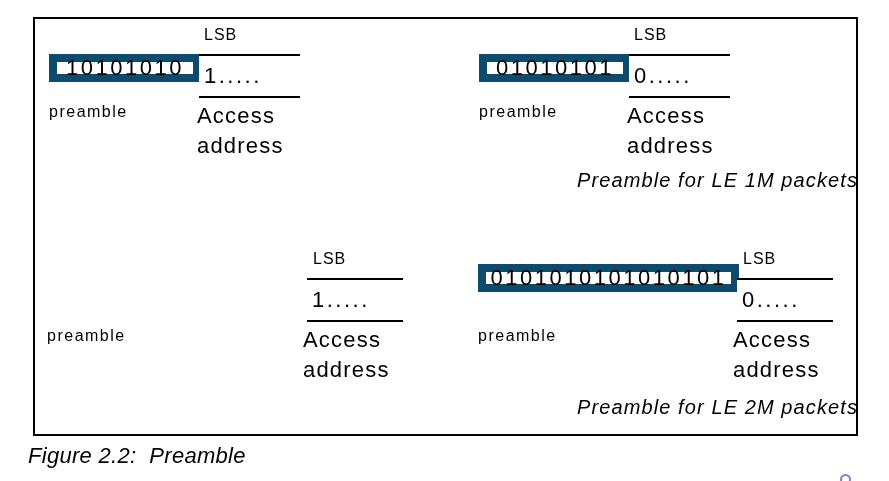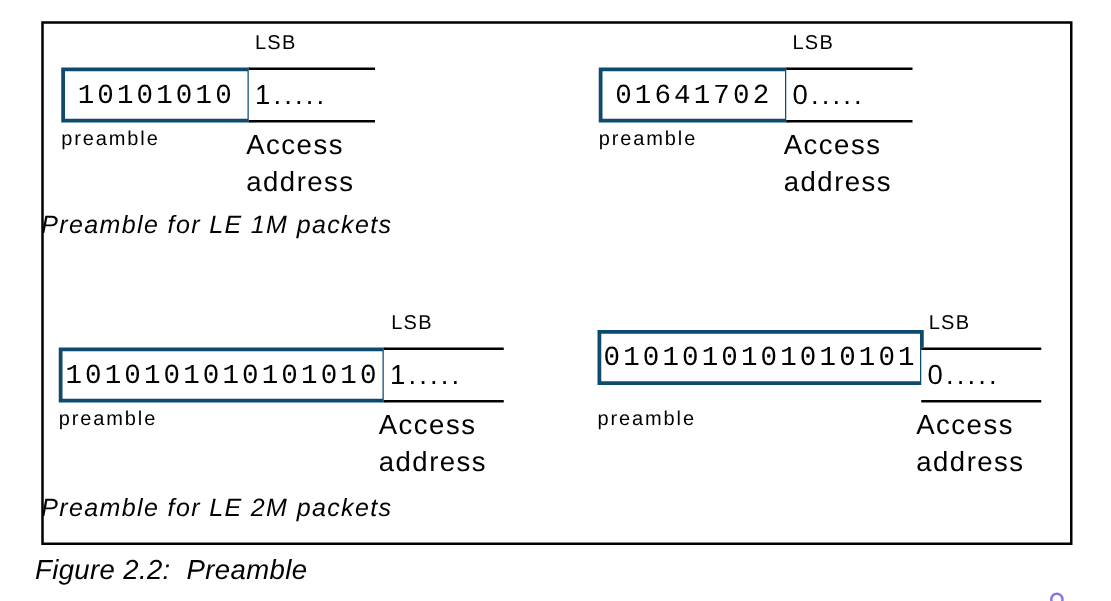--- a/index.html
+++ b/index.html
@@ -5,23 +5,23 @@
   html,body { margin:0; padding:0; background:#ffffff; }
   #page {
     position:relative; width:889px; height:481px; background:#ffffff;
     font-family:"Liberation Sans", sans-serif; color:#000000; overflow:hidden;
   }
   .frame {
     position:absolute; left:33px; top:17px; width:825px; height:419px;
     border:2px solid #000000; box-sizing:border-box; background:#ffffff;
   }
   .bitbox {
-    position:absolute; border:3px solid #0c4a6e; box-sizing:border-box;
+    position:absolute; border:8px solid #0c4a6e; box-sizing:border-box;
     display:flex; align-items:center; justify-content:center;
-    font-size:22px; letter-spacing:2.5px; height:44px; background:#ffffff;font-family:Liberation Mono, monospace;
+    font-size:22px; letter-spacing:2.5px; height:28px; background:#ffffff;
   }
   .acccell {
     position:absolute; border-top:2px solid #000000; border-bottom:2px solid #000000;
     box-sizing:border-box; display:flex; align-items:center;
     font-size:22px; letter-spacing:2.5px; height:44px; padding-left:5px; background:#ffffff;
   }
   .lsb { position:absolute; font-size:16px; letter-spacing:1px; }
   .plabel { position:absolute; text-align:left; font-size:16px; letter-spacing:1.5px; }
   .alabel { position:absolute; text-align:left; font-size:22px; letter-spacing:1.2px; line-height:30px; }
 
@@ -44,21 +44,21 @@
   .m2-pl  { left:47px;  top:327px; width:262px; }
   .m2-al  { left:303px; top:325px; width:104px; }
 
   .m3-box { left:478px; top:264px; width:261px; }
   .m3-acc { left:737px; top:278px; width:96px; }
   .m3-lsb { left:743px; top:250px; }
   .m3-pl  { left:478px; top:327px; width:261px; }
   .m3-al  { left:733px; top:325px; width:104px; }
 
   .group-caption {
-    position:absolute; left:33px; width:825px; text-align:left;
+    position:absolute; left:33px; width:825px; text-align:right;
     font-style:italic; font-size:20px; letter-spacing:1.1px;
   }
   .gc1 { top:169px; }
   .gc2 { top:396px; }
 
   .figure-caption {
     position:absolute; left:28px; top:443px; font-style:italic;
     font-size:22px; letter-spacing:0.3px; white-space:pre;
   }
 
@@ -81,32 +81,31 @@
   <div class="lsb m0-lsb">LSB</div>
   <div class="bitbox m0-box">10101010</div>
   <div class="acccell m0-acc">1.....</div>
   <div class="plabel m0-pl">preamble</div>
   <div class="alabel m0-al">
     <div>Access</div>
     <div>address</div>
   </div>
 
   <div class="lsb m1-lsb">LSB</div>
-  <div class="bitbox m1-box">01641702</div>
+  <div class="bitbox m1-box">01010101</div>
   <div class="acccell m1-acc">0.....</div>
   <div class="plabel m1-pl">preamble</div>
   <div class="alabel m1-al">
     <div>Access</div>
     <div>address</div>
   </div>
 
   <div class="group-caption gc1">Preamble for LE 1M packets</div>
 
   <div class="lsb m2-lsb">LSB</div>
-  <div class="bitbox m2-box">1010101010101010</div>
   <div class="acccell m2-acc">1.....</div>
   <div class="plabel m2-pl">preamble</div>
   <div class="alabel m2-al">
     <div>Access</div>
     <div>address</div>
   </div>
 
   <div class="lsb m3-lsb">LSB</div>
   <div class="bitbox m3-box">0101010101010101</div>
   <div class="acccell m3-acc">0.....</div>

